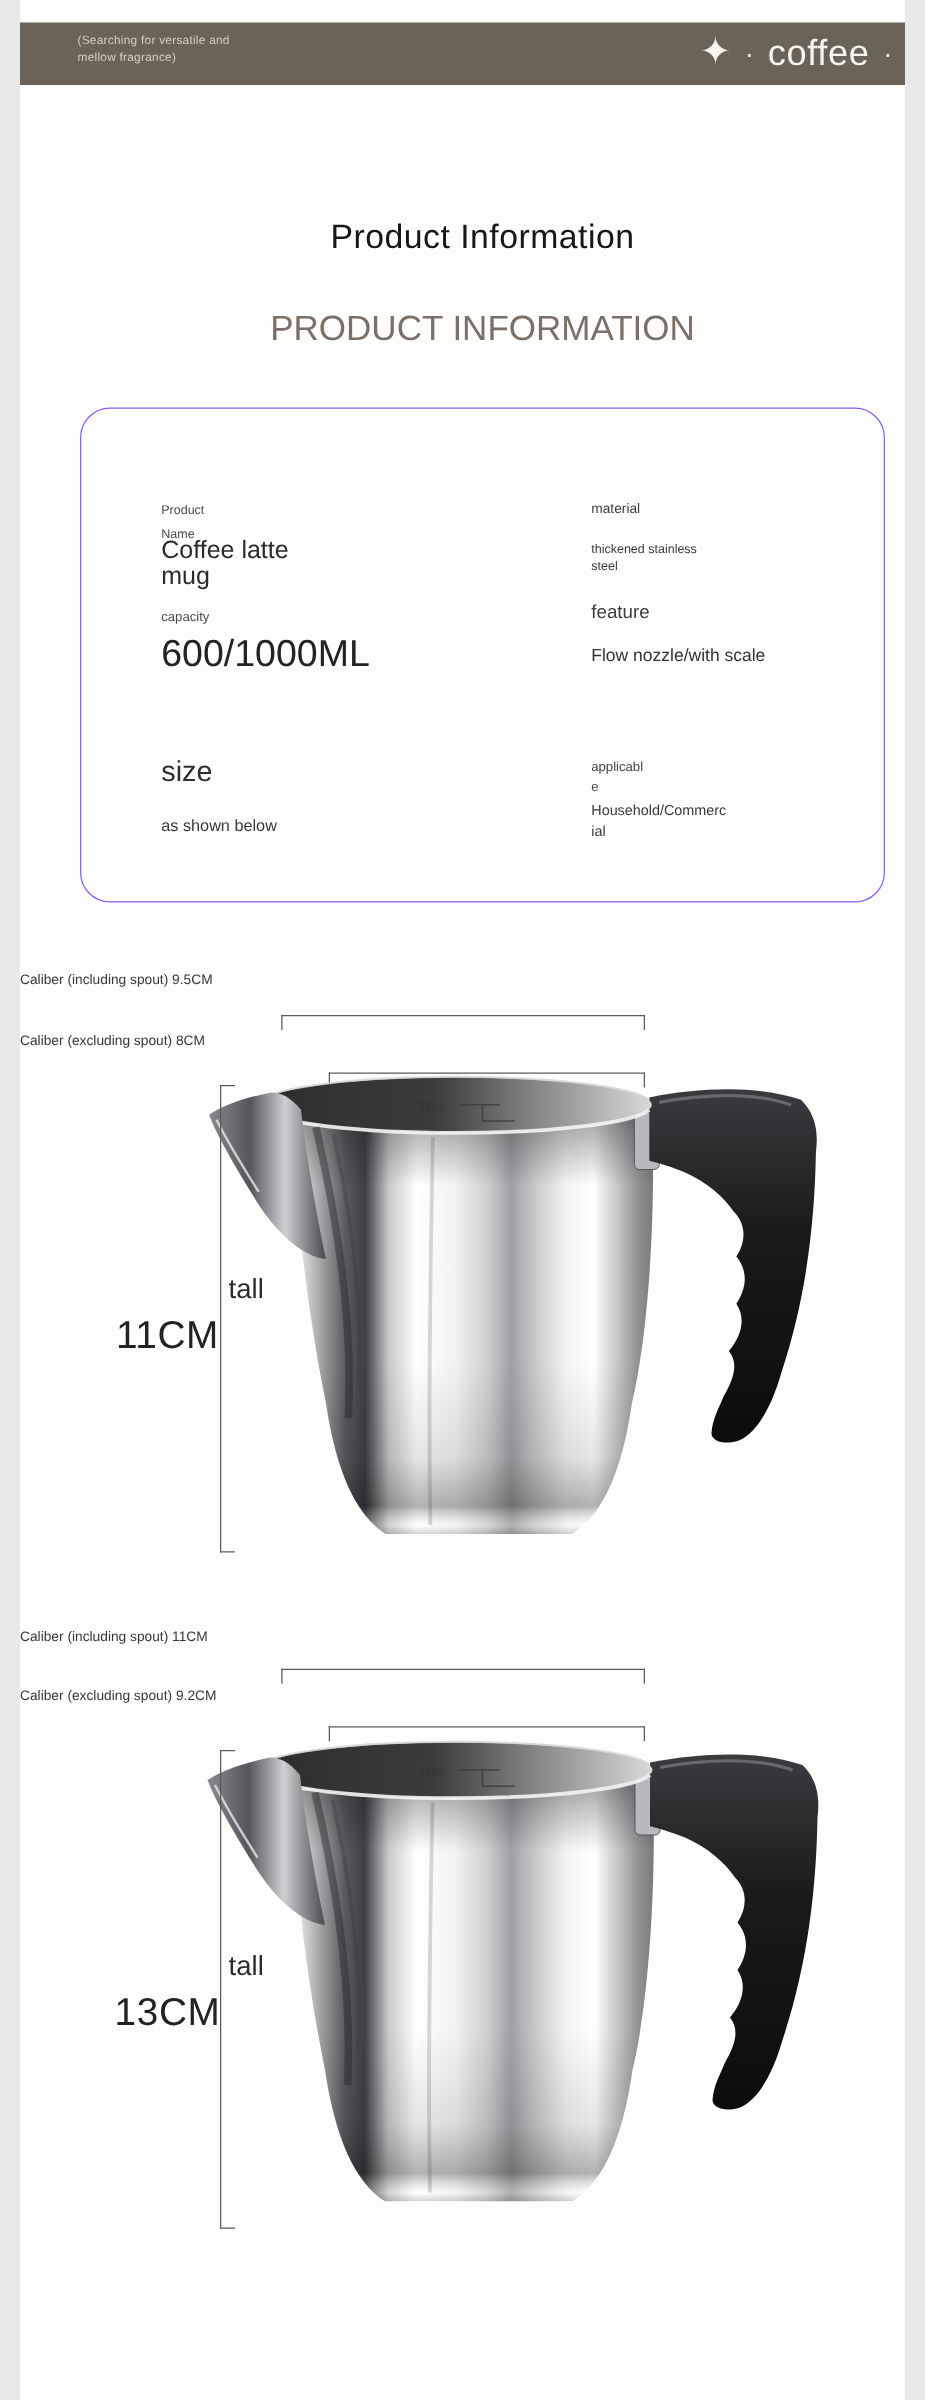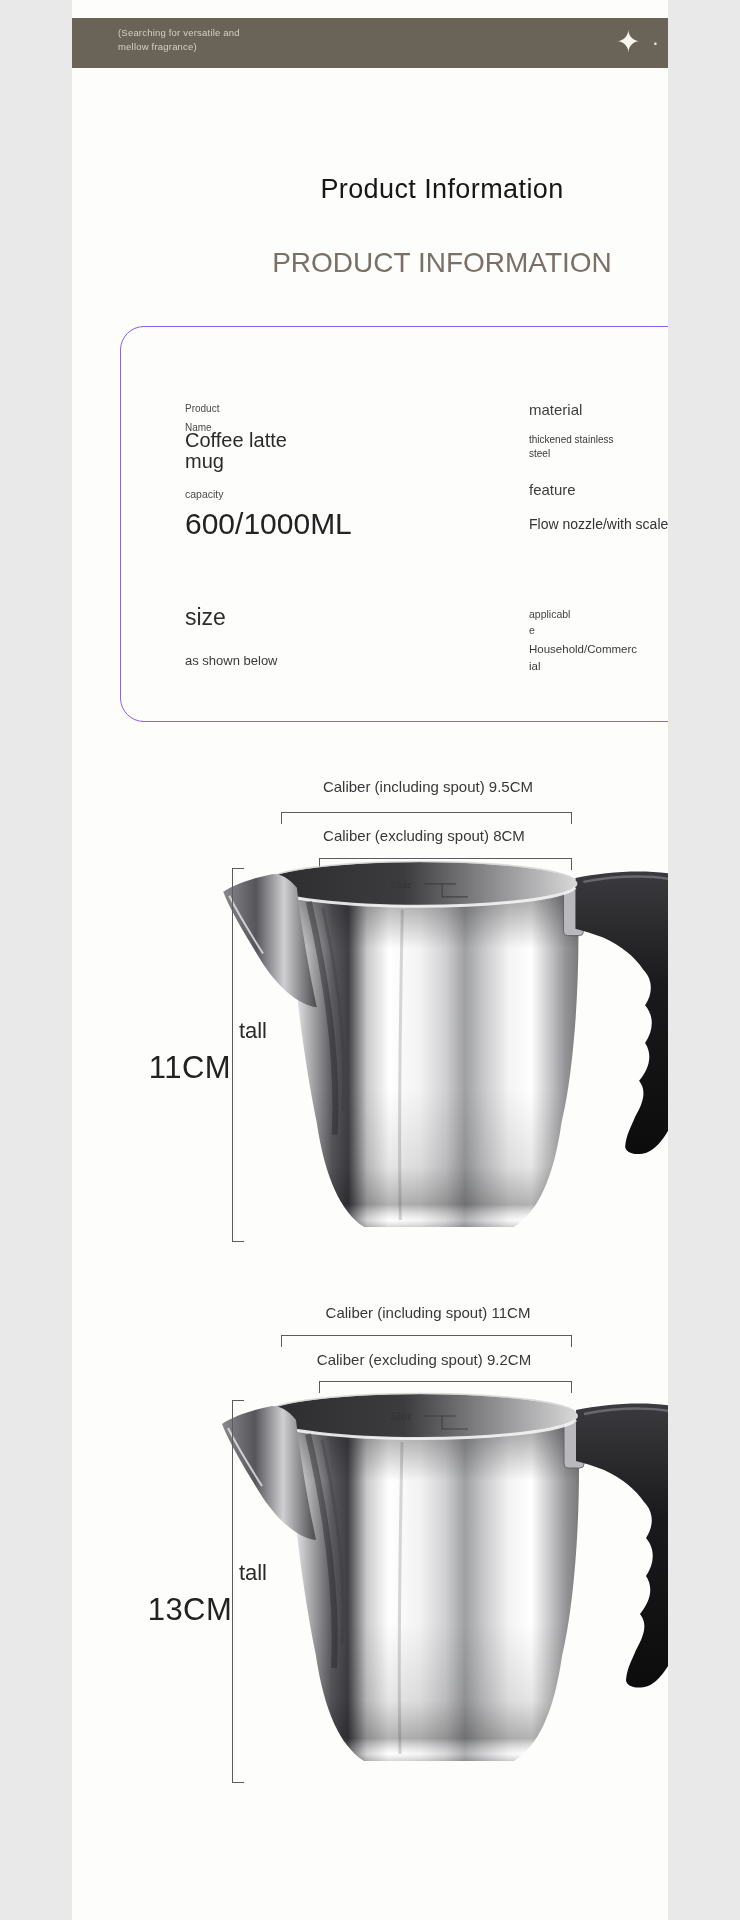--- a/index.html
+++ b/index.html
@@ -1,16 +1,16 @@
 <!DOCTYPE html>
 <html><head>
 <meta charset="utf-8">
 <style>
   html,body{margin:0;padding:0;background:#e9e9e9;}
-  .page{position:relative;width:596px;height:1920px;margin:0 auto;background:#fdfdfc;
+  .page{position:relative;width:708px;height:1920px;margin:0 auto;background:#fdfdfc;
         font-family:"Liberation Sans",sans-serif;overflow:hidden;}
 
   
   .topbar{position:absolute;top:18px;left:0;width:740px;height:50px;background:#6a6357;}
   .tagline{position:absolute;left:46px;top:8px;font-size:9.5px;line-height:1.5;
            color:#d3d0c6;letter-spacing:.2px;white-space:pre-line;}
   .brand{position:absolute;right:42px;top:0;height:50px;display:flex;align-items:center;
          gap:11px;color:#f7f5ee;}
   .brand .star{font-family:"DejaVu Sans",sans-serif;font-size:30px;line-height:1;margin-top:-2px;}
   .brand .dot{font-size:22px;line-height:1;color:#eceadf;}
@@ -21,36 +21,36 @@
          font-size:27px;color:#171717;letter-spacing:.4px;}
   .subtitle{position:absolute;top:247px;left:0;width:740px;text-align:center;
             font-size:28px;font-weight:500;color:#7b7067;letter-spacing:0;}
 
   
   .card{position:absolute;left:48px;top:326px;width:642px;height:394px;
         border:1px solid #8b5cf6;border-radius:24px;background:#fdfdfc;}
   .cell{position:absolute;white-space:pre-line;}
   .pn-label  {left:64px; top:72px;  font-size:10px;  line-height:1.9; color:#4a4a4a;}
   .pn-value  {left:64px; top:103px; font-size:20px;  line-height:1.05;color:#2a2a2a;}
-  .mat-label {left:408px;top:74px;  font-size:15px;  color:#3f3f3f;}
+  .mat-label {left:408px;top:74px;  font-size:11px;  color:#3f3f3f;}
   .mat-value {left:408px;top:106px; font-size:10px;line-height:1.35;color:#3a3a3a;}
   .cap-label {left:64px; top:161px; font-size:10.5px;color:#4a4a4a;}
   .cap-value {left:64px; top:180px; font-size:30px;  color:#232323;}
   .feat-label{left:408px;top:154px; font-size:15px;  color:#3c3c3c;text-align:center;}
   .feat-value{left:408px;top:189px; font-size:14px;  color:#333333;}
   .size-label{left:64px; top:277px; font-size:23px;  color:#2e2e2e;}
   .size-value{left:64px; top:326px; font-size:13px;  color:#3a3a3a;}
   .app-label {left:408px;top:268px; font-size:10.5px;line-height:1.5;color:#444444;margin-top:12px;}
   .app-value {left:408px;top:314px; font-size:11.5px;line-height:1.45;color:#3a3a3a;}
 
   
   .sec{position:absolute;left:0;width:740px;}
   .sec1{top:770px;height:500px;}
   .sec2{top:1296px;height:530px;}
-  .cal{position:absolute;text-align:center;font-size:15px;color:#383838;}
+  .cal{position:absolute;font-size:11px;color:#383838;}
   .cal-incl{left:0;width:712px;}
   .cal-excl{left:0;width:704px;}
   .hbracket{position:absolute;height:11px;border-top:1.5px solid #5b5b5b;
             border-left:1.5px solid #5b5b5b;border-right:1.5px solid #5b5b5b;}
   .vbracket{position:absolute;width:11px;border-left:1.5px solid #5b5b5b;
             border-top:1.5px solid #5b5b5b;border-bottom:1.5px solid #5b5b5b;}
   .tall-label{position:absolute;left:55px;width:140px;text-align:right;
               font-size:22px;color:#2b2b2b;}
   .tall-value{position:absolute;left:48px;width:140px;text-align:center;
               font-size:31px;color:#222222;letter-spacing:.5px;}

